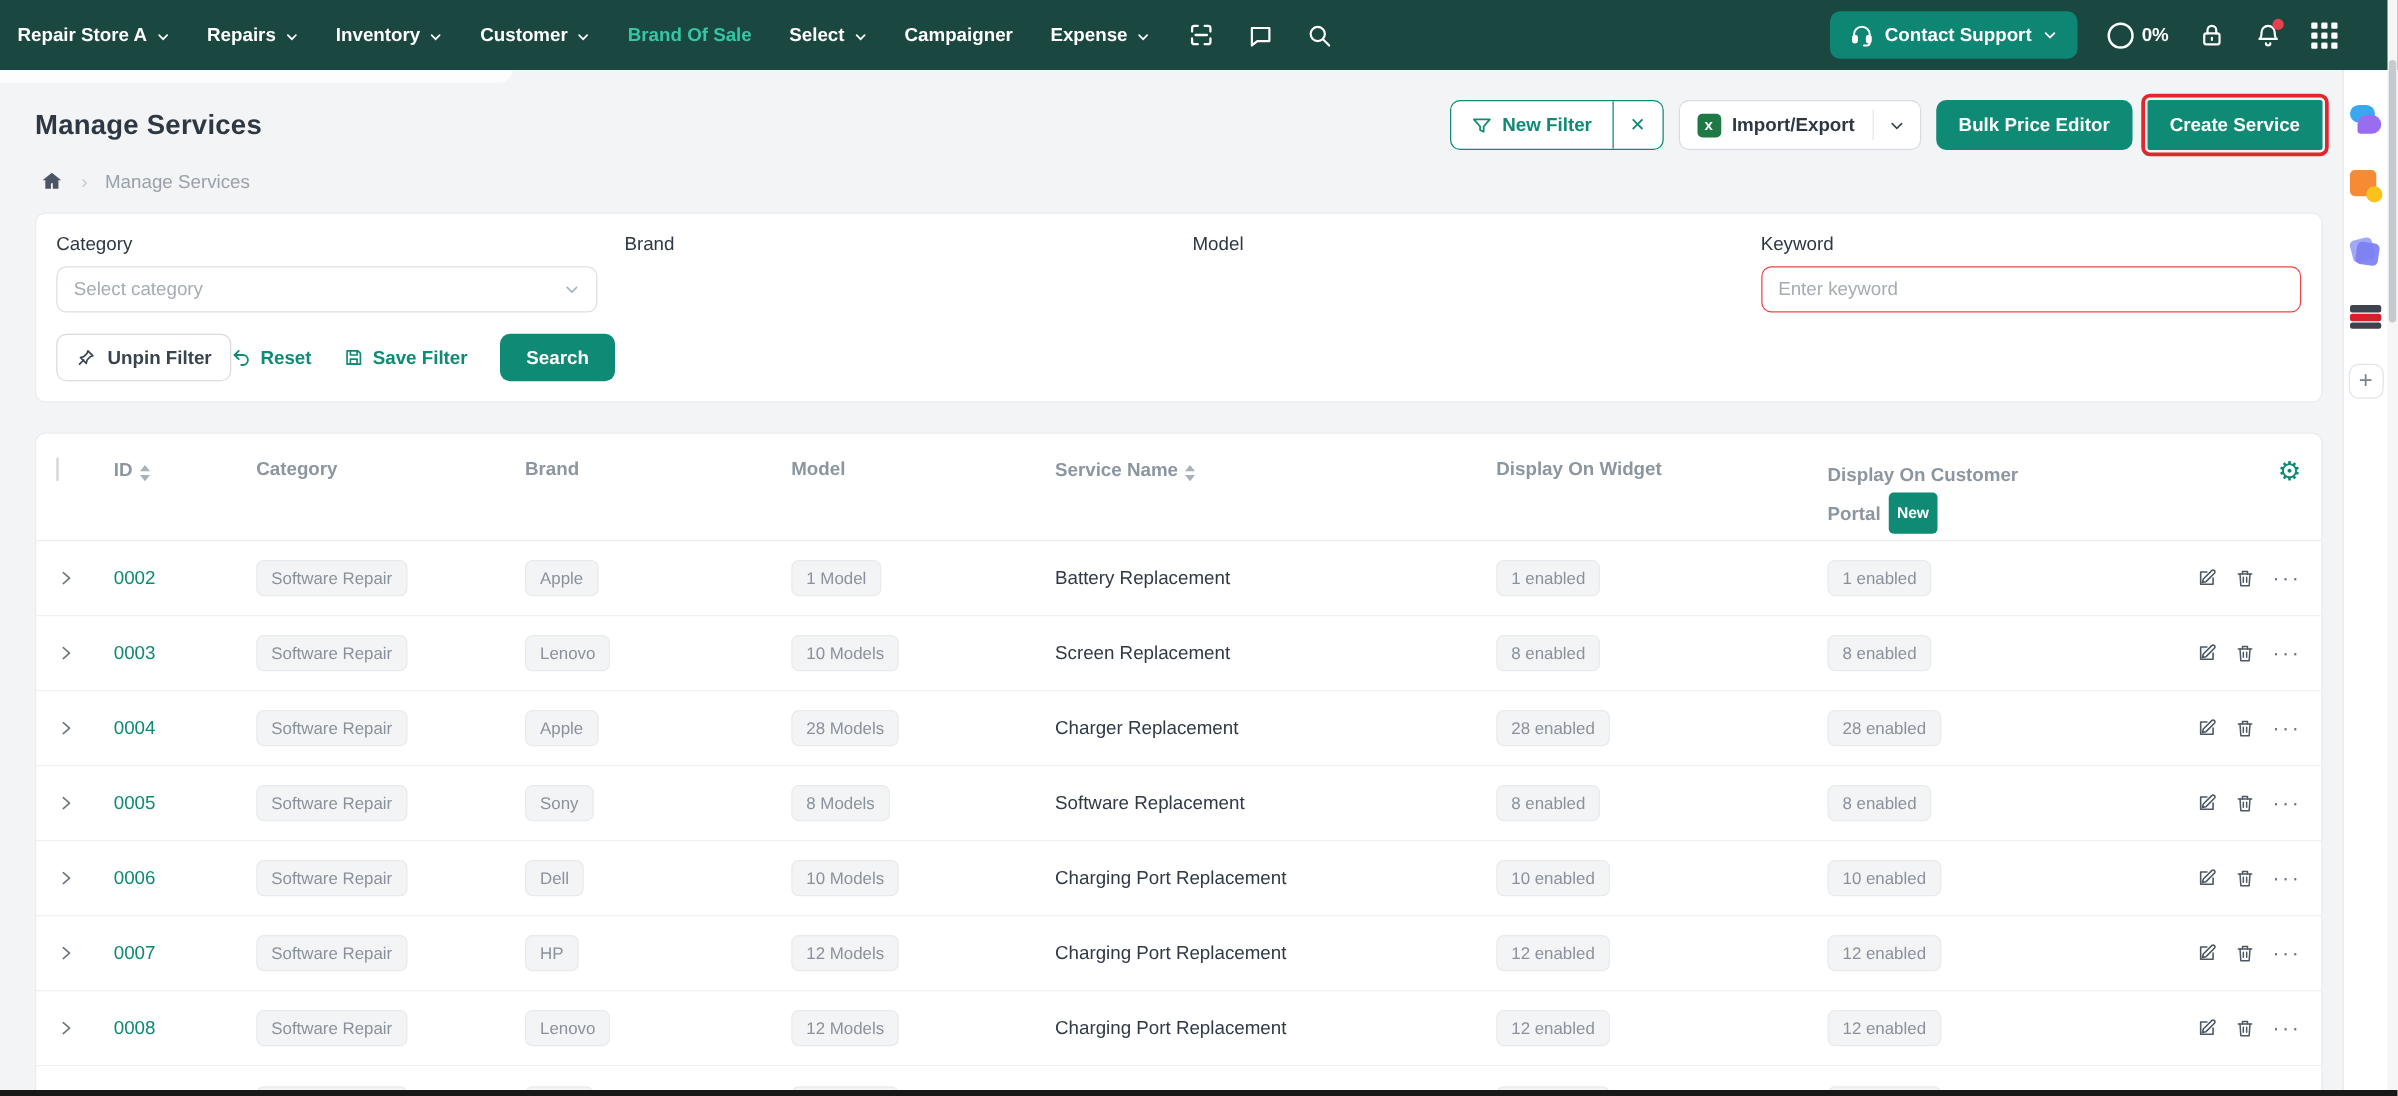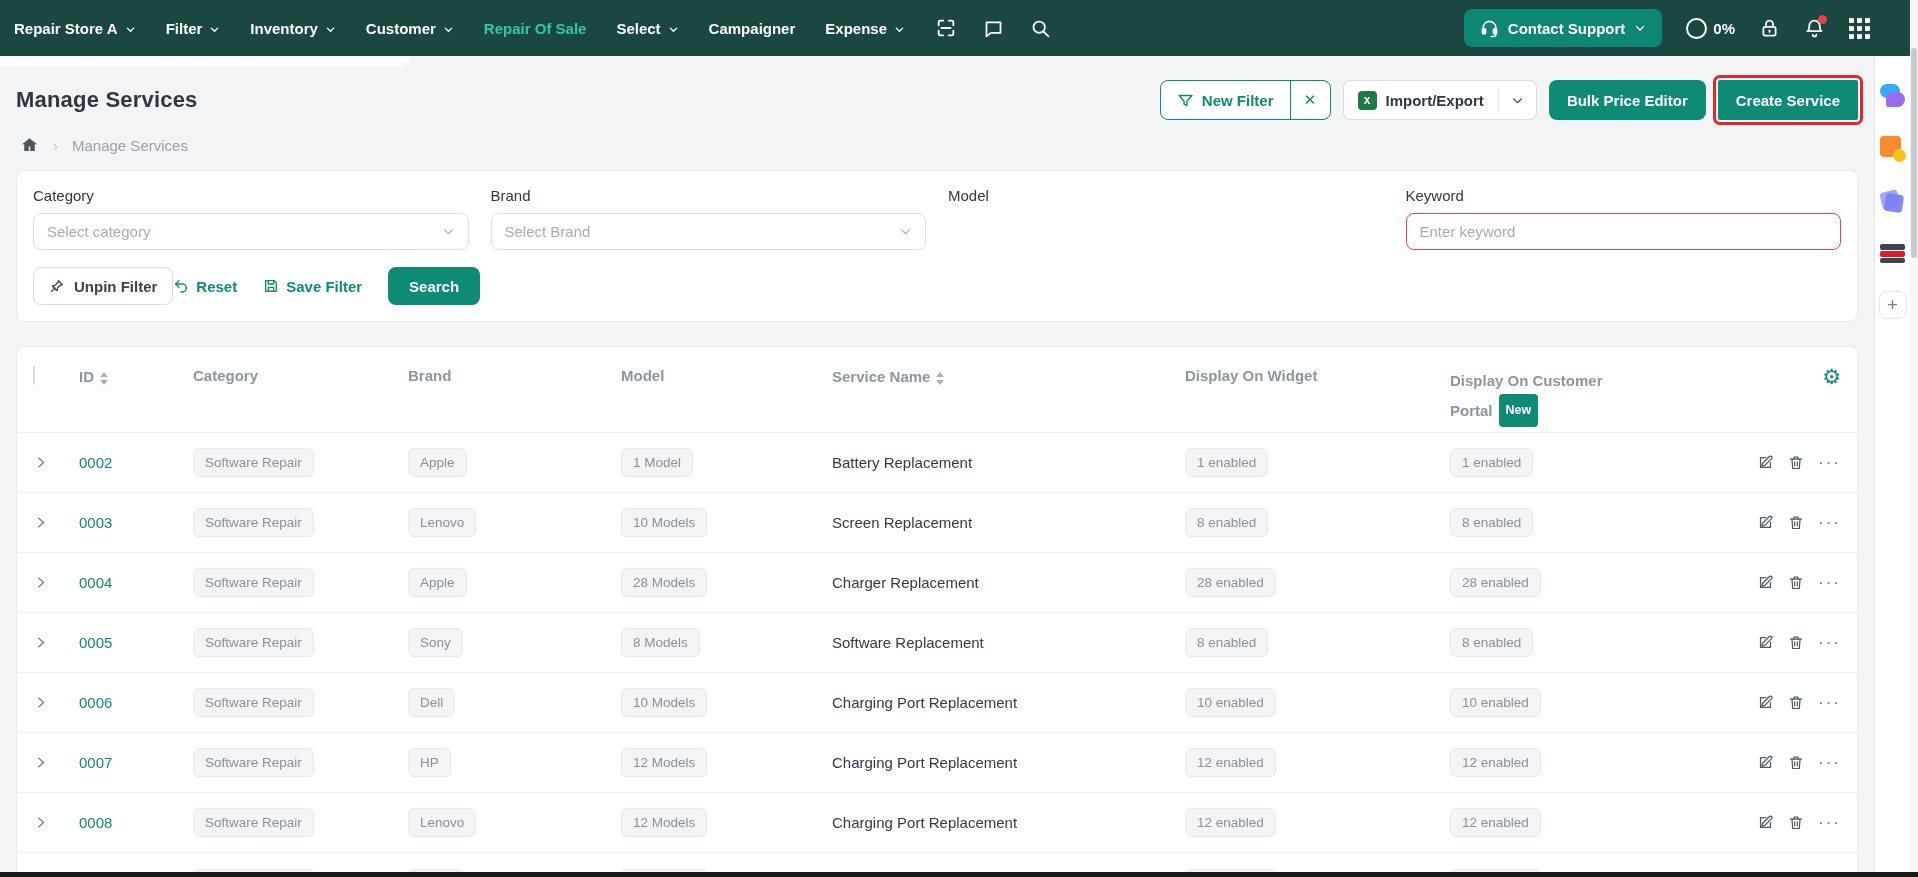--- a/index.html
+++ b/index.html
@@ -42,21 +42,21 @@
   .rb-purple .p2 { position:absolute; top:4px; left:5px; width:18px; height:18px; border-radius:4px; background:#7B7FF2; transform:rotate(8deg); opacity:.92; }
   .rb-stack { display:flex; flex-direction:column; gap:1px; width:25px; }
   .rb-stack i { height:6px; border-radius:2px; }
   .rb-stack i:nth-child(1){ background:#3D444D; }
   .rb-stack i:nth-child(2){ background:#D81F2A; }
   .rb-stack i:nth-child(3){ background:#3D444D; height:5px; }
   .rb-plus { width:28px; height:28px; border:1px solid #E2E4E8; border-radius:8px; display:flex;
     align-items:center; justify-content:center; color:#7A828C; font-size:19px; cursor:pointer; background:#fff; }
 
   
-  .main { position:absolute; top:56px; left:0; width:1874px; height:821px; background:#F3F4F6; overflow:hidden; }
+  .main { position:absolute; top:56px; left:0; width:1874px; height:821px; background:#F3F4F6; overflow:hidden;padding-left:12px; }
   .tab-ghost { position:absolute; top:0; left:0; width:410px; height:10px; background:#FDFDFD; border-radius:0 0 10px 0; }
   .page-header { display:flex; align-items:center; justify-content:space-between; padding:24px 16px 0 16px; }
   .page-title { font-size:22px; font-weight:700; color:#2E3844; letter-spacing:.2px; }
   .header-actions { display:flex; align-items:flex-end; gap:12px; }
   .btn { height:40px; border-radius:8px; display:flex; align-items:center; font-size:15px; cursor:pointer; }
   .filter-group { border:1px solid #0E8A75; background:#fff; color:#0E8A75; font-weight:600; overflow:hidden; }
   .filter-group .seg1 { display:flex; align-items:center; gap:8px; padding:0 16px; height:100%; }
   .filter-group .seg2 { border-left:1px solid #0E8A75; width:40px; height:100%; display:flex;
     align-items:center; justify-content:center; font-size:15px; }
   .impexp { border:1px solid #D9DCE0; background:#fff; color:#2E3844; font-weight:600; }
@@ -123,39 +123,39 @@
 
 <div class="topnav">
   <div class="nav-items">
       <div class="nav-item">
         <span>Repair Store A</span>
         <svg width="11" height="11" viewBox="0 0 24 24" fill="none" stroke="#fff" stroke-width="3" stroke-linecap="round">
           <path d="M5 9l7 7 7-7"></path>
         </svg>
       </div>
       <div class="nav-item">
-        <span>Filter</span>
+        <span>Repairs</span>
         <svg width="11" height="11" viewBox="0 0 24 24" fill="none" stroke="#fff" stroke-width="3" stroke-linecap="round">
           <path d="M5 9l7 7 7-7"></path>
         </svg>
       </div>
       <div class="nav-item">
         <span>Inventory</span>
         <svg width="11" height="11" viewBox="0 0 24 24" fill="none" stroke="#fff" stroke-width="3" stroke-linecap="round">
           <path d="M5 9l7 7 7-7"></path>
         </svg>
       </div>
       <div class="nav-item">
         <span>Customer</span>
         <svg width="11" height="11" viewBox="0 0 24 24" fill="none" stroke="#fff" stroke-width="3" stroke-linecap="round">
           <path d="M5 9l7 7 7-7"></path>
         </svg>
       </div>
       <div class="nav-item active">
-        <span>Repair Of Sale</span>
+        <span>Brand Of Sale</span>
       </div>
       <div class="nav-item">
         <span>Select</span>
         <svg width="11" height="11" viewBox="0 0 24 24" fill="none" stroke="#fff" stroke-width="3" stroke-linecap="round">
           <path d="M5 9l7 7 7-7"></path>
         </svg>
       </div>
       <div class="nav-item">
         <span>Campaigner</span>
       </div>
@@ -307,26 +307,20 @@
         <div class="f-label">Category</div>
         <div class="f-select">
           <span class="f-ph">Select category</span>
           <svg width="13" height="13" viewBox="0 0 24 24" fill="none" stroke="#A9B1BB" stroke-width="2.4" stroke-linecap="round">
               <path d="M5 9l7 7 7-7"></path>
             </svg>
         </div>
       </div>
       <div>
         <div class="f-label">Brand</div>
-        <div class="f-select">
-          <span class="f-ph">Select Brand</span>
-          <svg width="13" height="13" viewBox="0 0 24 24" fill="none" stroke="#A9B1BB" stroke-width="2.4" stroke-linecap="round">
-              <path d="M5 9l7 7 7-7"></path>
-            </svg>
-        </div>
       </div>
       <div>
         <div class="f-label">Model</div>
       </div>
       <div>
         <div class="f-label">Keyword</div>
         <input class="f-input" placeholder="Enter keyword" style="">
       </div>
     </div>
 

